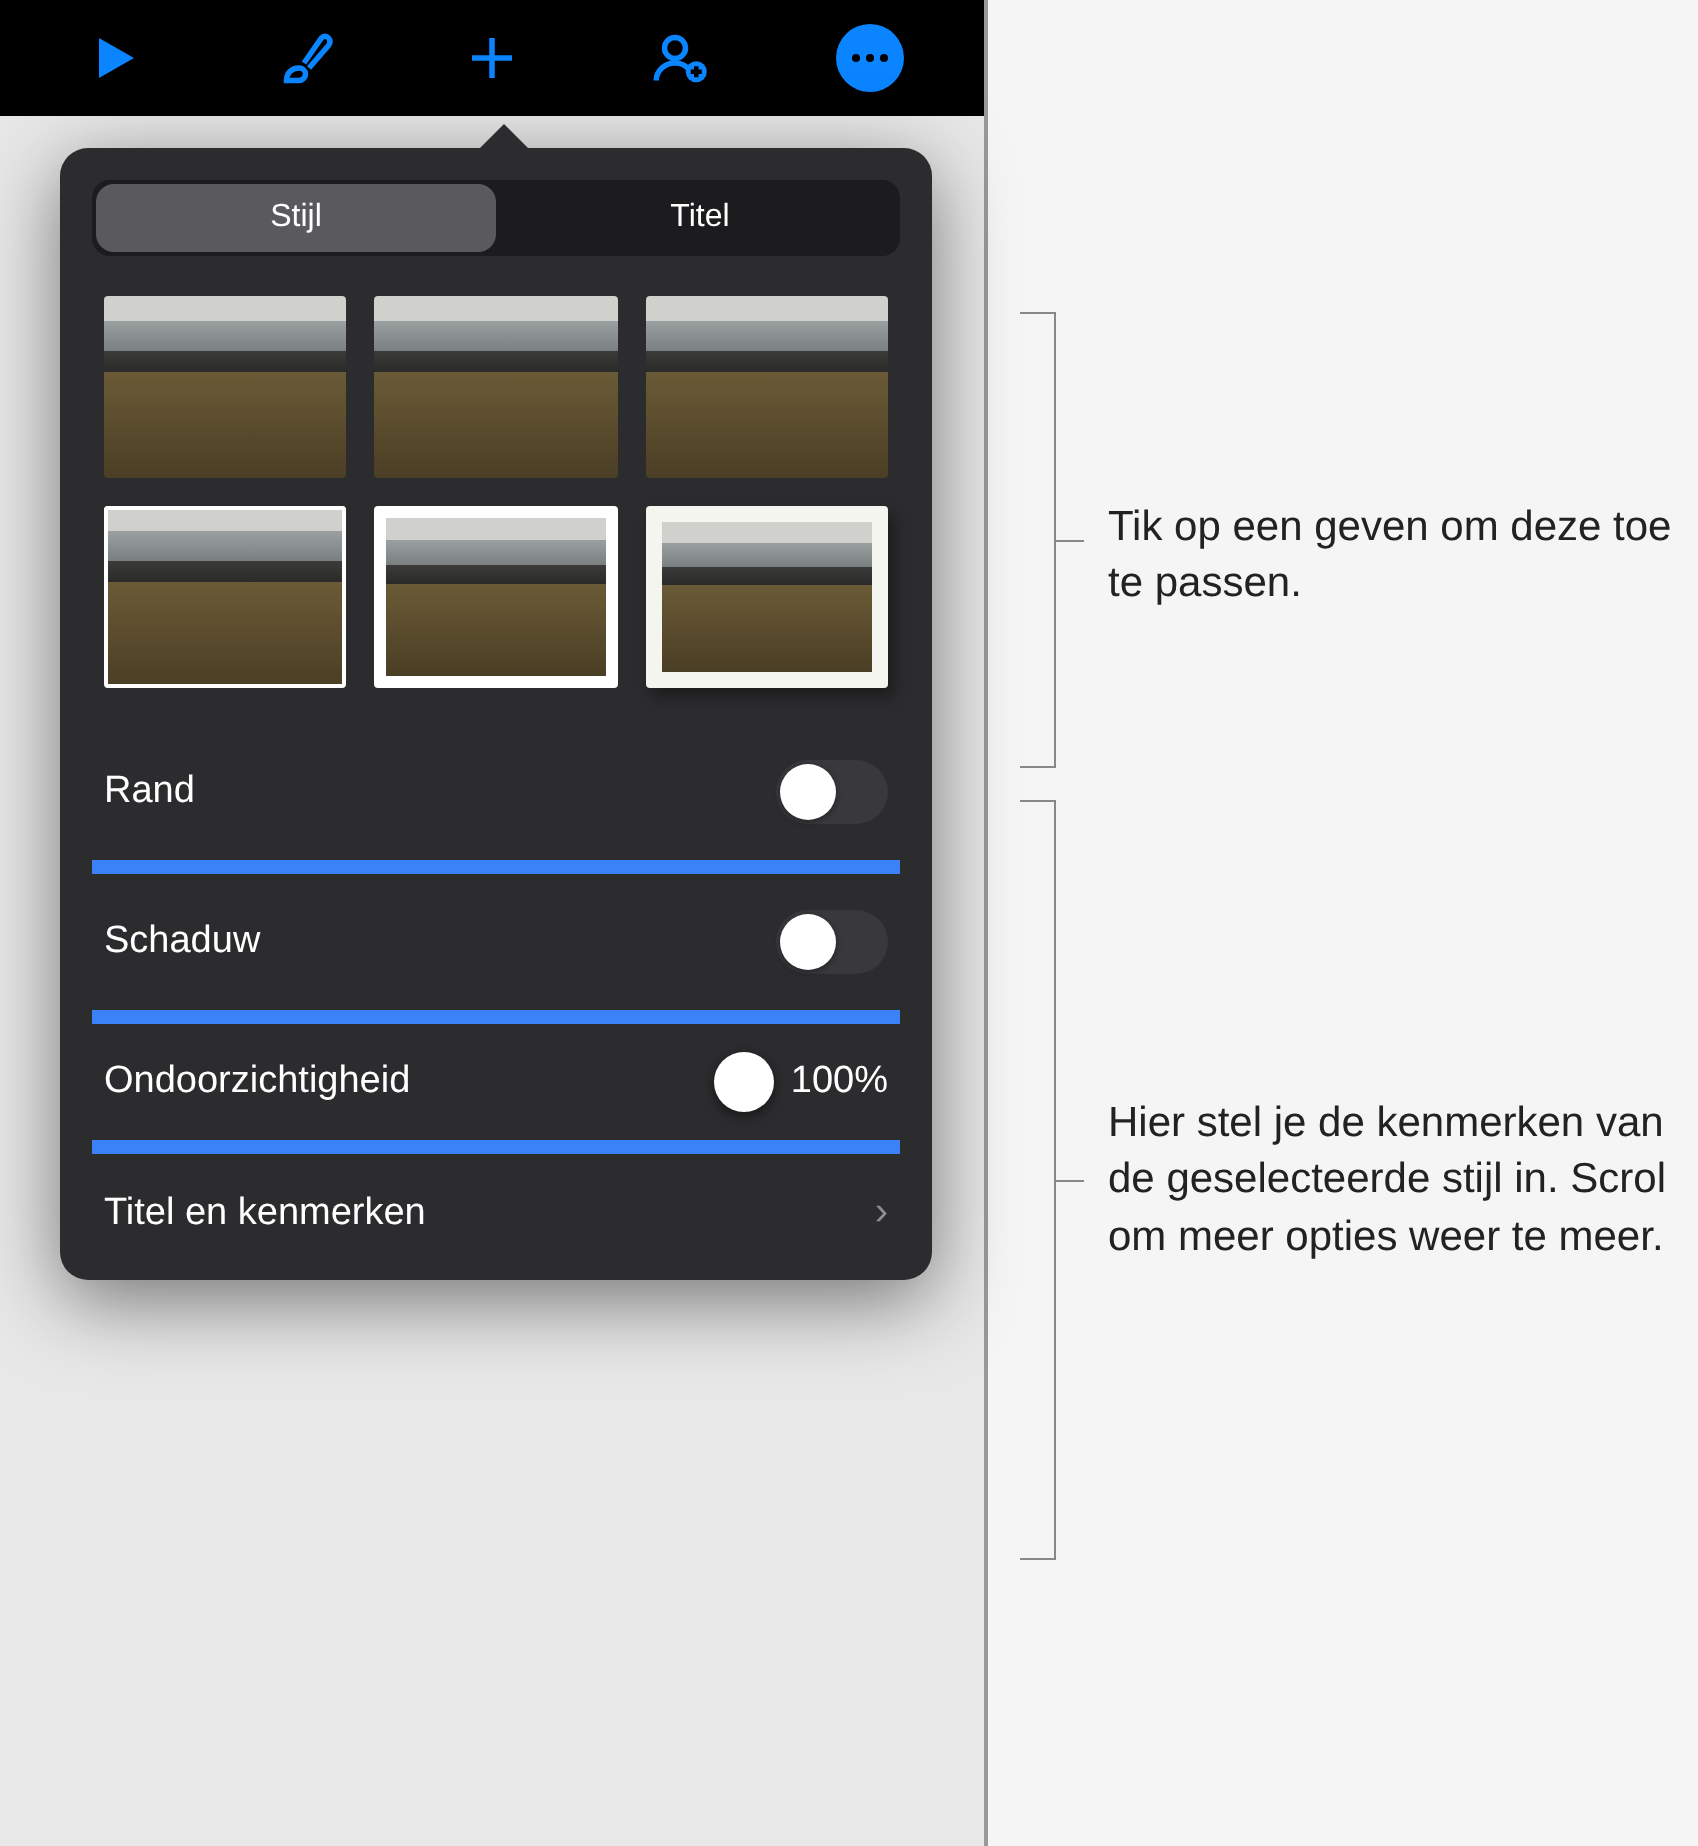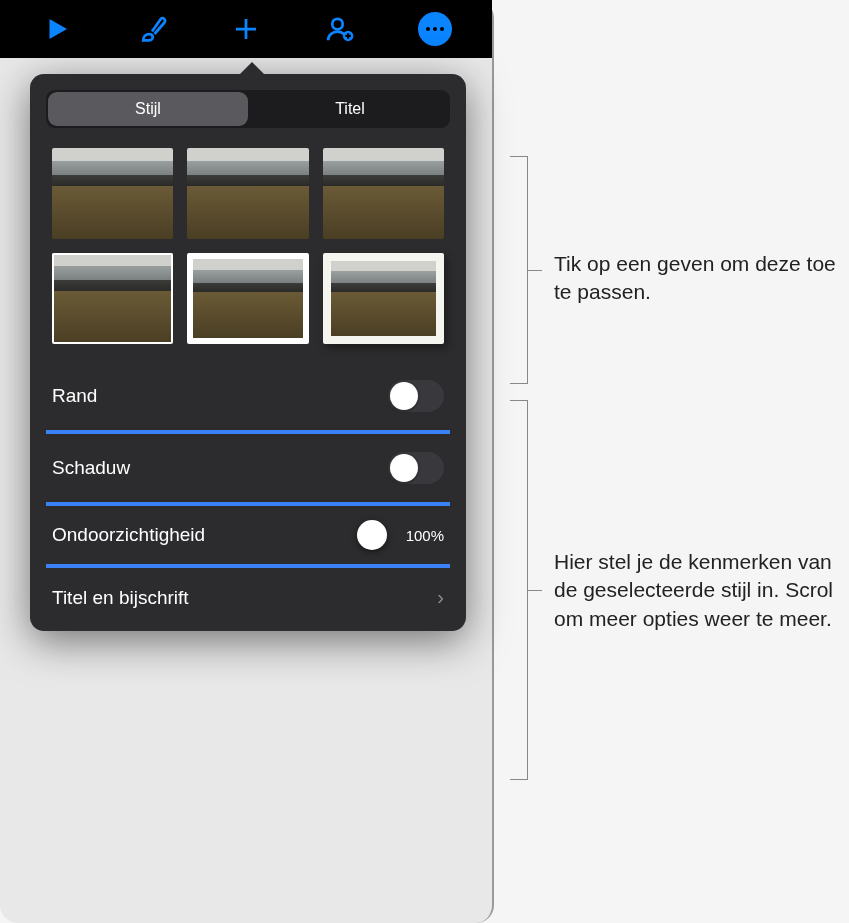--- a/index.html
+++ b/index.html
@@ -11,21 +11,20 @@
     position: relative;
     overflow: hidden;
   }
   .device {
     position: absolute;
     left: 0; top: 0;
     width: 494px;
     height: 923px;
     background: #e8e8e8;
     border-right: 2px solid #999;
-    border-radius: 18px;
   }
   .toolbar {
     width: 100%;
     height: 58px;
     background: #000;
     display: flex;
     align-items: center;
     justify-content: space-around;
     padding: 0 10px;
   }
@@ -119,21 +118,21 @@
       #6a5a36 42%, #4a3e24 100%);
   }
   .style-thumb.matte { padding:8px; background:#f5f5f0; box-shadow: 3px 4px 8px rgba(0,0,0,0.4); }
 
   .list { padding: 0 16px; }
   .row {
     display: flex;
     align-items: center;
     justify-content: space-between;
     padding: 18px 6px;
-    border-bottom: 4px solid #3b82f6;
+    border-bottom: 7px solid #3b82f6;
     font-size: 19px;
   }
   .row:last-child { border-bottom: none; }
   .row-col { flex-direction: column; align-items: stretch; gap: 20px; }
   .row-label { color: #fff; }
   .toggle {
     width: 56px; height: 32px;
     background: #39393d;
     border-radius: 16px;
     position: relative;
@@ -160,21 +159,21 @@
   .slider::after {
     content:"";
     position:absolute;
     right:-15px; top:50%;
     transform: translateY(-50%);
     width:30px; height:30px;
     background:#fff;
     border-radius:50%;
     box-shadow:0 2px 6px rgba(0,0,0,0.5);
   }
-  .slider-val { font-size:15px; color:#fff; min-width:56px; text-align:right; }
+  .slider-val { font-size:19px; color:#fff; min-width:56px; text-align:right; }
   .chevron { color:#8e8e93; font-size:20px; }
 
   .callouts {
     position: absolute;
     left: 510px;
     top: 0;
     width: 330px;
     height: 923px;
     font-size: 21px;
     color: #222;
@@ -268,21 +267,21 @@
         <div class="toggle"></div>
       </div>
       <div class="row row-col" style="flex-direction:row; align-items:stretch;">
         <span class="row-label">Ondoorzichtigheid</span>
         <div class="slider-row">
           <div class="slider"></div>
           <span class="slider-val">100%</span>
         </div>
       </div>
       <div class="row" style="cursor:pointer;">
-        <span class="row-label">Titel en bijschrift</span>
+        <span class="row-label">Titel en kenmerken</span>
         <span class="chevron">›</span>
       </div>
     </div>
   </div>
 </div>
 
 <div class="callouts">
   <div class="callout" style="top:156px; left:0;">
     <div style="position:relative;">
       <div class="bracket" style="height:228px;"></div>

